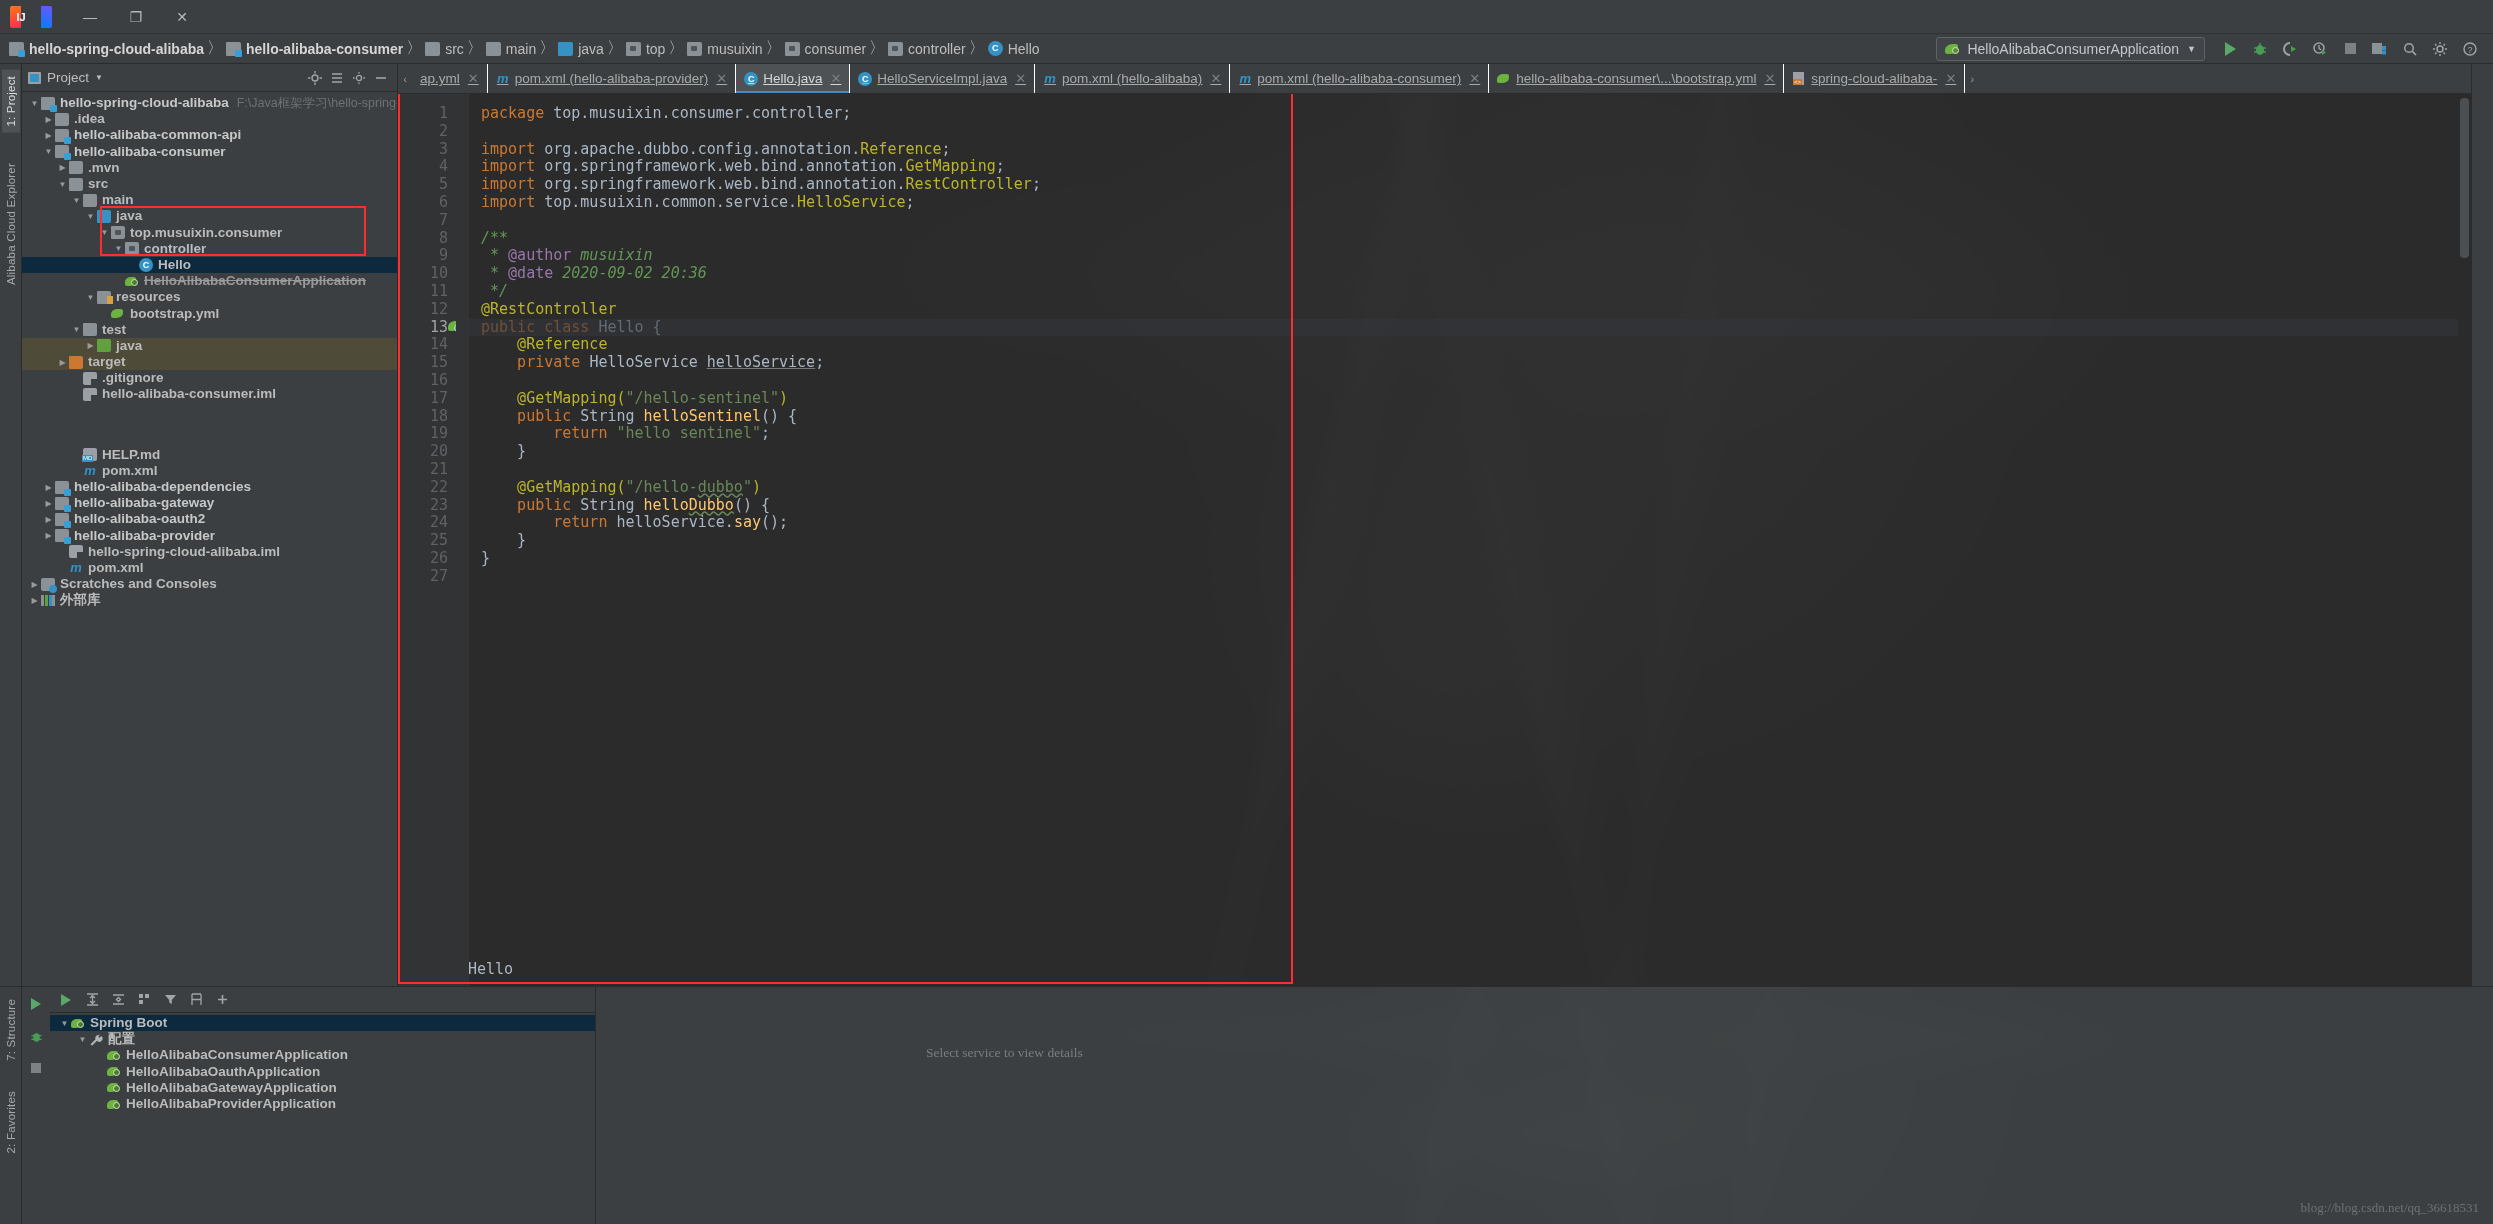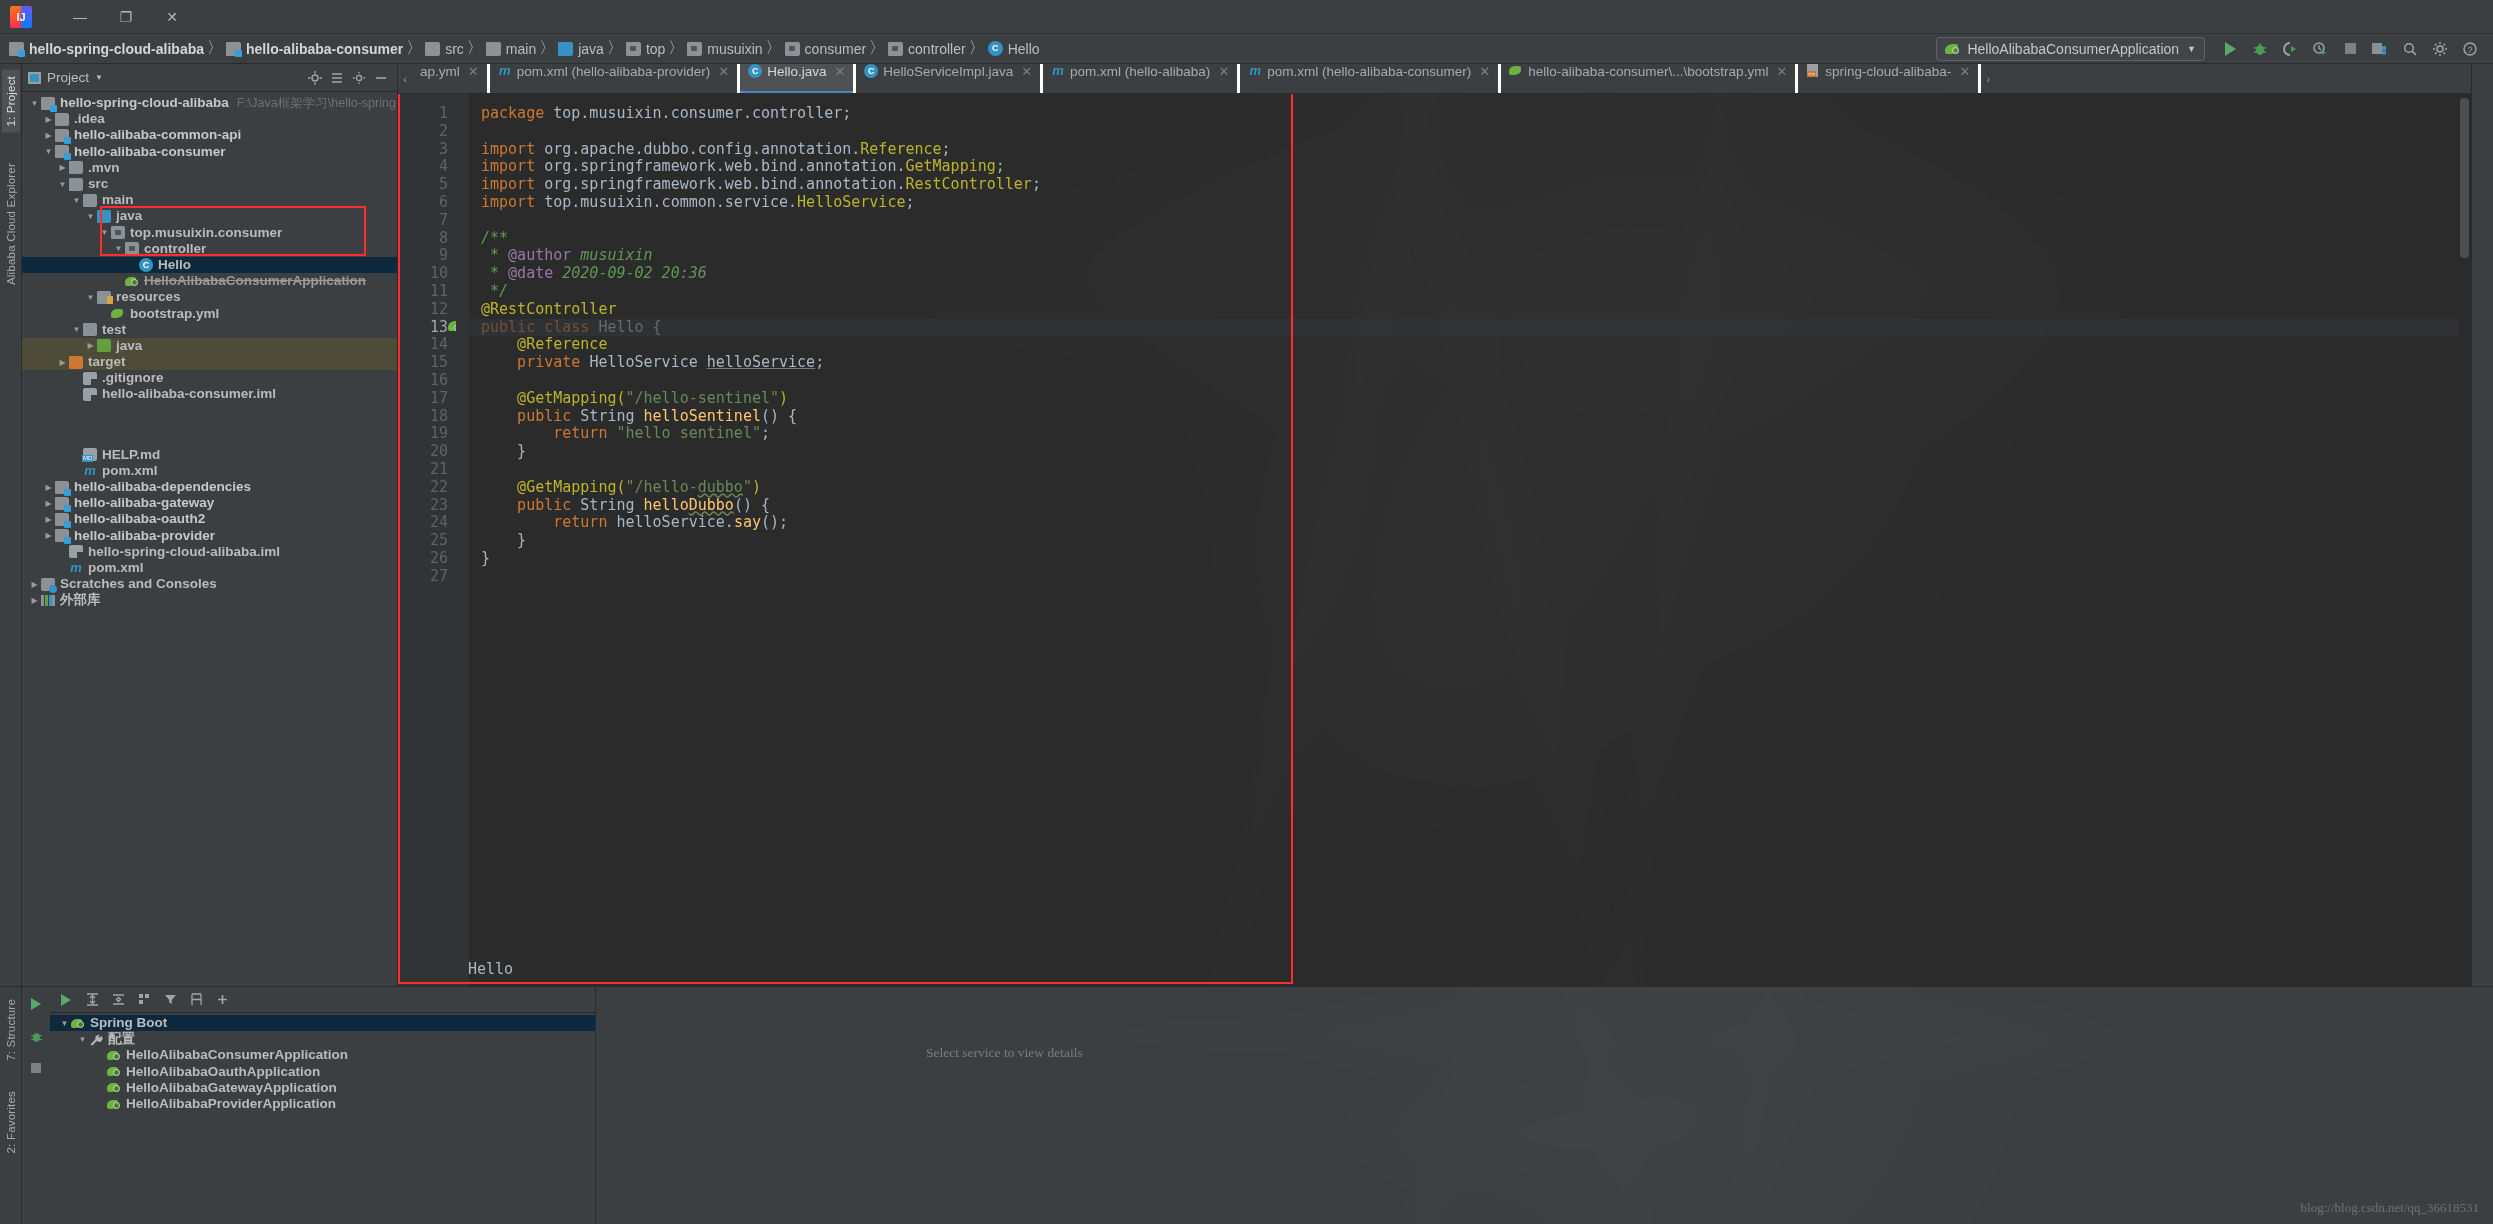--- a/index.html
+++ b/index.html
@@ -10,21 +10,21 @@
     color:#bbbbbb; position:relative;
     -webkit-font-smoothing:antialiased;
   }
   .ide{ width:2493px; height:1224px; display:flex; flex-direction:column; background:#3c3f41; position:relative;}
 
   
   .titlebar{
     height:34px; background:#3c3f41; display:flex; align-items:center;
     flex:0 0 34px; border-bottom:1px solid #323232; position:relative;
   }
-  .ij-logo{ width:22px;height:22px;margin:0 25px 0 10px; position:relative; flex:0 0 auto;}
+  .ij-logo{ width:42px;height:22px;margin:0 15px 0 10px; position:relative; flex:0 0 auto;}
   .ij-logo .l1{position:absolute;left:0;top:0;width:11px;height:22px;background:linear-gradient(160deg,#f97a12,#fe2857);border-radius:2px 0 0 2px;}
   .ij-logo .l2{position:absolute;right:0;top:0;width:11px;height:22px;background:linear-gradient(200deg,#6b57ff,#087cfa);border-radius:0 2px 2px 0;}
   .ij-logo .lt{position:absolute;left:0;top:0;width:22px;height:22px;color:#fff;font-size:11px;font-weight:bold;text-align:center;line-height:22px;}
   .menu{ display:flex; align-items:center; height:100%; }
   .menu-item{
     padding:0 11px; height:100%; display:flex; align-items:center;
     font-size:15px; color:#c8c8c8; white-space:nowrap; cursor:default;
   }
   .win-title{
     flex:1; text-align:left; font-size:14.5px; color:#8e9194;
@@ -132,22 +132,22 @@
   .redbox{position:absolute;border:2px solid #ff2d2d;pointer-events:none;z-index:30;}
 
   
   .editorcol{flex:1;display:flex;flex-direction:column;min-width:0;min-height:0;position:relative;background:#2b2b2b;}
   .tabsbar{
     height:30px;flex:0 0 30px;background:#3c3f41;display:flex;align-items:stretch;
     border-bottom:1px solid #2b2b2b;overflow:hidden;position:relative;
   }
   .scrollarr{width:14px;display:flex;align-items:center;justify-content:center;color:#9a9a9a;font-size:11px;flex:0 0 14px;}
   .tab{
-    display:flex;align-items:flex-start;padding:0 8px;font-size:13.5px;color:#a9a9a9;white-space:nowrap;
-    border-right:3px solid #ffffff;cursor:default;
+    display:flex;align-items:center;padding:0 8px;font-size:13.5px;color:#a9a9a9;white-space:nowrap;
+    border-right:1px solid #ffffff;cursor:default;text-decoration:underline;
   }
   .tab.active{background:#4e5254;color:#d6d6d6;box-shadow:inset 0 -2px 0 #4a88c7;}
   .tab .x{margin-left:8px;color:#7c7f81;font-size:13px;}
   .tab .ti{margin-right:5px;}
 
   .editorbody{flex:1;display:flex;min-height:0;position:relative;background:#2b2b2b;overflow:hidden;}
   .bgart{
     position:absolute;inset:0;pointer-events:none;opacity:.10;
     background:
       radial-gradient(circle at 58% 28%, rgba(255,255,255,.22) 0 5%, transparent 38%),

